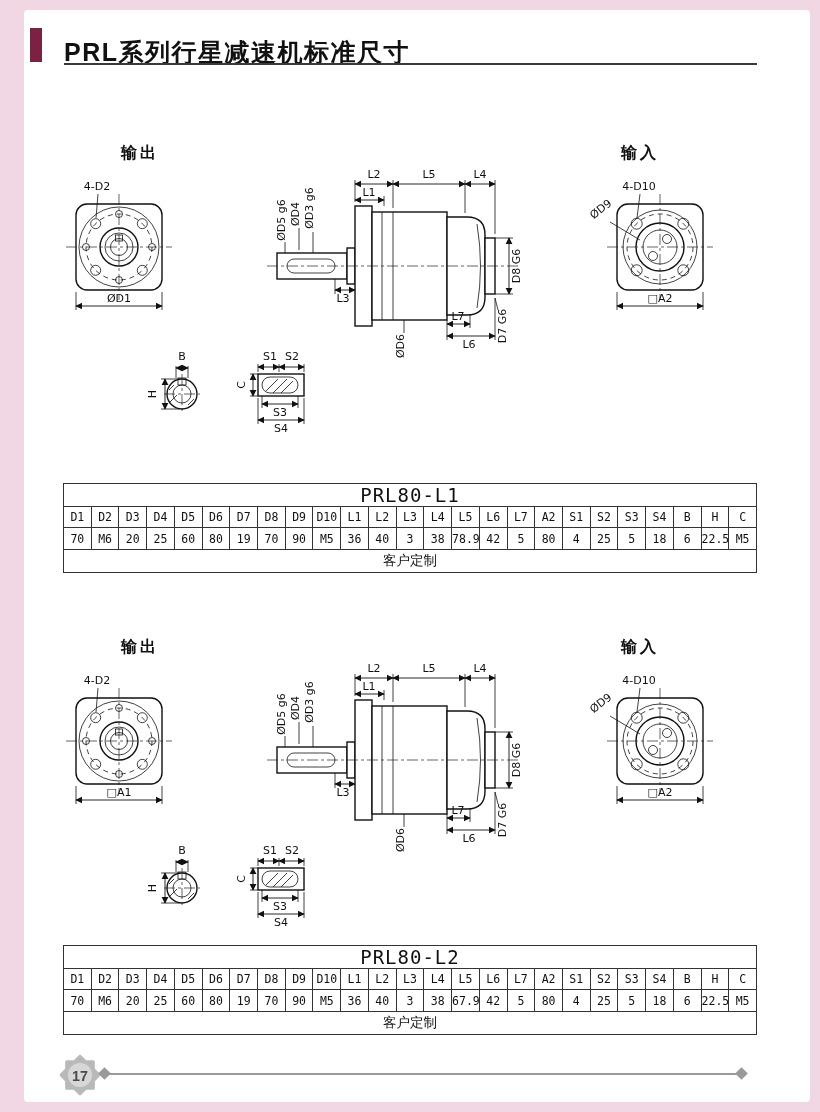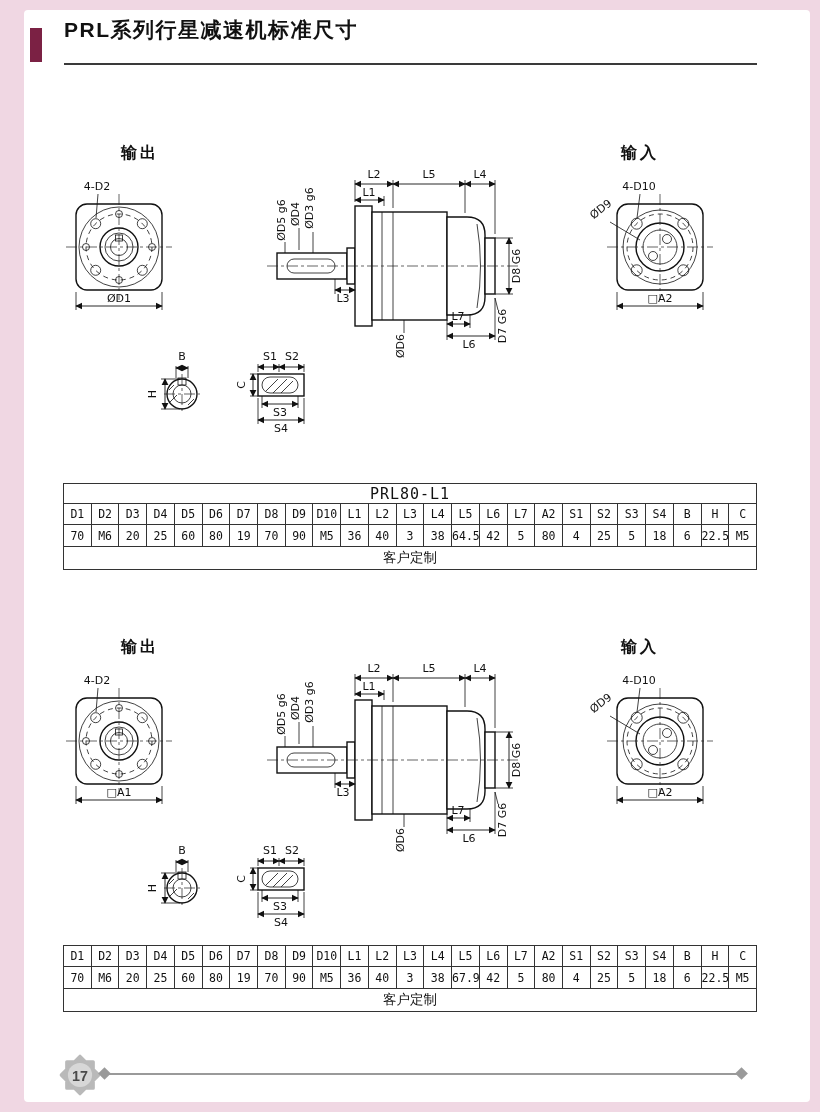--- a/index.html
+++ b/index.html
@@ -1,29 +1,29 @@
 <!DOCTYPE html>
 <html><head>
 <meta charset="utf-8">
 <style>
   *{margin:0;padding:0;box-sizing:border-box}
   html,body{width:820px;height:1112px}
   body{font-family:"Liberation Sans",sans-serif;background:#e9cfdd}
   .page{position:relative;width:820px;height:1112px;background:#f0d7e3;overflow:hidden}
   .paper{position:absolute;left:24px;top:10px;right:10px;bottom:10px;background:#ffffff;border-radius:4px}
   .accent{position:absolute;left:30px;top:28px;width:12px;height:34px;background:#7b2144}
-  .title{position:absolute;left:64px;top:16px;font-size:21px;font-weight:bold;color:#111;letter-spacing:1.5px}
+  .title{position:absolute;left:64px;top:36px;font-size:25px;font-weight:bold;color:#111;letter-spacing:1.5px}
   .rule{position:absolute;left:64px;top:63px;width:693px;height:2px;background:#3a3a3a}
   .slot{position:absolute;left:52px;width:700px;height:300px}
   .slot1{top:140px}
   .slot2{top:634px}
   table.dims{position:absolute;left:63px;width:694px;border-collapse:collapse;table-layout:fixed;
     font-family:"DejaVu Sans Mono",monospace;font-size:11.5px;color:#111;background:#fff}
   table.dims td{border:1px solid #333;text-align:center;white-space:nowrap;overflow:hidden;padding:0}
-  td.tbl-title{height:20px;font-size:15px;letter-spacing:1px}
+  td.tbl-title{height:20px;font-size:19px;letter-spacing:1px}
   td.tbl-h{height:21px}
   td.tbl-v{height:22px}
   td.tbl-f{height:23px;text-align:left;padding-left:6px;font-family:Liberation Sans, sans-serif;font-size:13.5px}
   .t1{top:483px}
   .t2{top:945px}
   
   .s{fill:none;stroke:#111;stroke-width:1.4}
   .sf{fill:#fff;stroke:#111;stroke-width:1.4}
   .t{fill:none;stroke:#111;stroke-width:0.8}
   .cl{fill:none;stroke:#222;stroke-width:0.7;stroke-dasharray:11 3 3 3}
@@ -252,21 +252,21 @@
           <td class="tbl-v">60</td>
           <td class="tbl-v">80</td>
           <td class="tbl-v">19</td>
           <td class="tbl-v">70</td>
           <td class="tbl-v">90</td>
           <td class="tbl-v">M5</td>
           <td class="tbl-v">36</td>
           <td class="tbl-v">40</td>
           <td class="tbl-v">3</td>
           <td class="tbl-v">38</td>
-          <td class="tbl-v">64.5</td>
+          <td class="tbl-v">78.9</td>
           <td class="tbl-v">42</td>
           <td class="tbl-v">5</td>
           <td class="tbl-v">80</td>
           <td class="tbl-v">4</td>
           <td class="tbl-v">25</td>
           <td class="tbl-v">5</td>
           <td class="tbl-v">18</td>
           <td class="tbl-v">6</td>
           <td class="tbl-v">22.5</td>
           <td class="tbl-v">M5</td>
@@ -439,20 +439,23 @@
     <text x="228" y="276" class="dtext">S3</text>
     <line x1="206" y1="258" x2="206" y2="284" class="t"></line>
     <line x1="252" y1="258" x2="252" y2="284" class="t"></line>
     <line x1="206" y1="280" x2="252" y2="280" class="dim" marker-start="url(#arw)" marker-end="url(#arw)"></line>
     <text x="229" y="292" class="dtext">S4</text>
   </g>
 </svg>
 </div>
   <table class="dims t2">
       <tbody>
+        <tr>
+          <td class="tbl-title" colspan="25">PRL80-L2</td>
+        </tr>
         <tr>
           <td class="tbl-h">D1</td>
           <td class="tbl-h">D2</td>
           <td class="tbl-h">D3</td>
           <td class="tbl-h">D4</td>
           <td class="tbl-h">D5</td>
           <td class="tbl-h">D6</td>
           <td class="tbl-h">D7</td>
           <td class="tbl-h">D8</td>
           <td class="tbl-h">D9</td>

